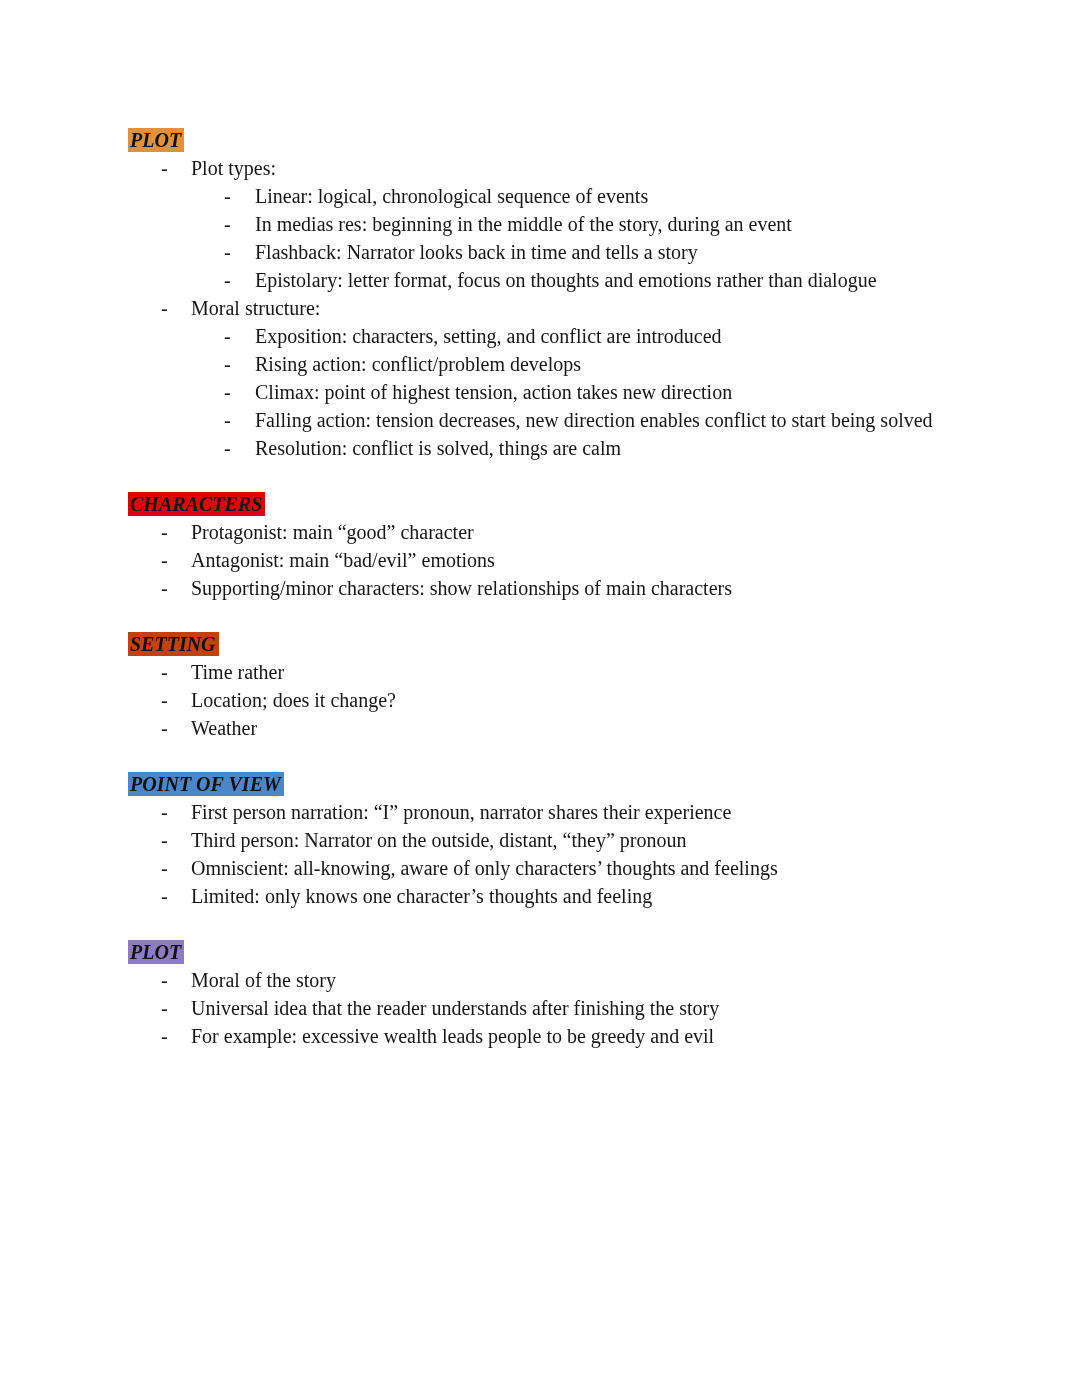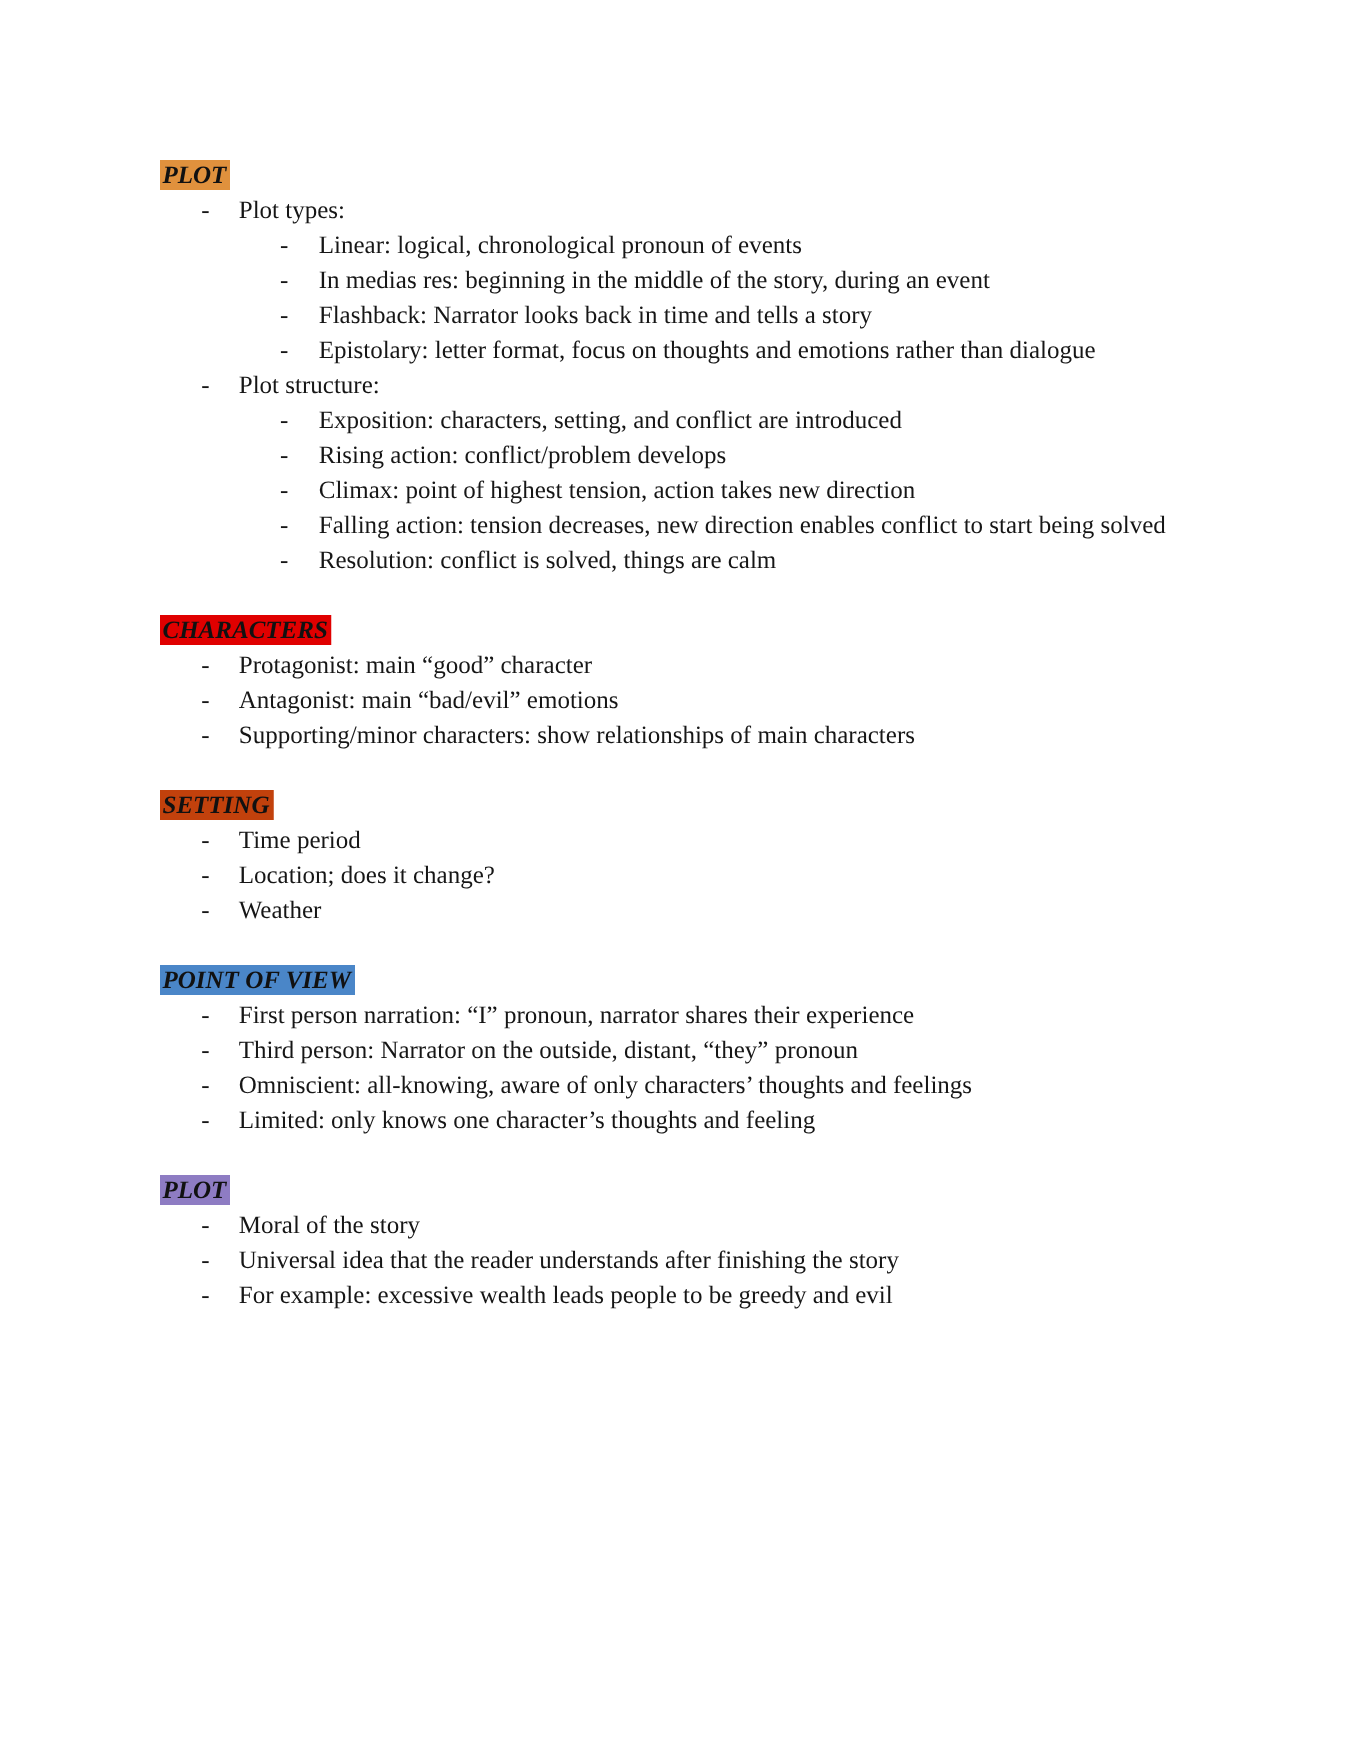--- a/index.html
+++ b/index.html
@@ -40,42 +40,42 @@
   .item.l2 .dash { left: 96px; }
 </style>
 </head>
 <body>
 
 <div class="page">
 
   <div class="section">
     <h2 class="section-heading"><span class="hl" style="background-color: rgb(224, 145, 61);">PLOT</span></h2>
     <div class="item l1"><span class="dash">-</span><span>Plot types:</span></div>
-    <div class="item l2"><span class="dash">-</span><span>Linear: logical, chronological pronoun of events</span></div>
+    <div class="item l2"><span class="dash">-</span><span>Linear: logical, chronological sequence of events</span></div>
     <div class="item l2"><span class="dash">-</span><span>In medias res: beginning in the middle of the story, during an event</span></div>
     <div class="item l2"><span class="dash">-</span><span>Flashback: Narrator looks back in time and tells a story</span></div>
     <div class="item l2"><span class="dash">-</span><span>Epistolary: letter format, focus on thoughts and emotions rather than dialogue</span></div>
-    <div class="item l1"><span class="dash">-</span><span>Plot structure:</span></div>
+    <div class="item l1"><span class="dash">-</span><span>Moral structure:</span></div>
     <div class="item l2"><span class="dash">-</span><span>Exposition: characters, setting, and conflict are introduced</span></div>
     <div class="item l2"><span class="dash">-</span><span>Rising action: conflict/problem develops</span></div>
     <div class="item l2"><span class="dash">-</span><span>Climax: point of highest tension, action takes new direction</span></div>
     <div class="item l2"><span class="dash">-</span><span>Falling action: tension decreases, new direction enables conflict to start being solved</span></div>
     <div class="item l2"><span class="dash">-</span><span>Resolution: conflict is solved, things are calm</span></div>
   </div>
 
   <div class="section">
     <h2 class="section-heading"><span class="hl" style="background-color: rgb(224, 0, 0);">CHARACTERS</span></h2>
     <div class="item l1"><span class="dash">-</span><span>Protagonist: main “good” character</span></div>
     <div class="item l1"><span class="dash">-</span><span>Antagonist: main “bad/evil” emotions</span></div>
     <div class="item l1"><span class="dash">-</span><span>Supporting/minor characters: show relationships of main characters</span></div>
   </div>
 
   <div class="section">
     <h2 class="section-heading"><span class="hl" style="background-color: #c2410c;">SETTING</span></h2>
-    <div class="item l1"><span class="dash">-</span><span>Time period</span></div>
+    <div class="item l1"><span class="dash">-</span><span>Time rather</span></div>
     <div class="item l1"><span class="dash">-</span><span>Location; does it change?</span></div>
     <div class="item l1"><span class="dash">-</span><span>Weather</span></div>
   </div>
 
   <div class="section">
     <h2 class="section-heading"><span class="hl" style="background-color: rgb(74, 134, 200); text-align: center;">POINT OF VIEW</span></h2>
     <div class="item l1"><span class="dash">-</span><span>First person narration: “I” pronoun, narrator shares their experience</span></div>
     <div class="item l1"><span class="dash">-</span><span>Third person: Narrator on the outside, distant, “they” pronoun</span></div>
     <div class="item l1"><span class="dash">-</span><span>Omniscient: all-knowing, aware of only characters’ thoughts and feelings</span></div>
     <div class="item l1"><span class="dash">-</span><span>Limited: only knows one character’s thoughts and feeling</span></div>

